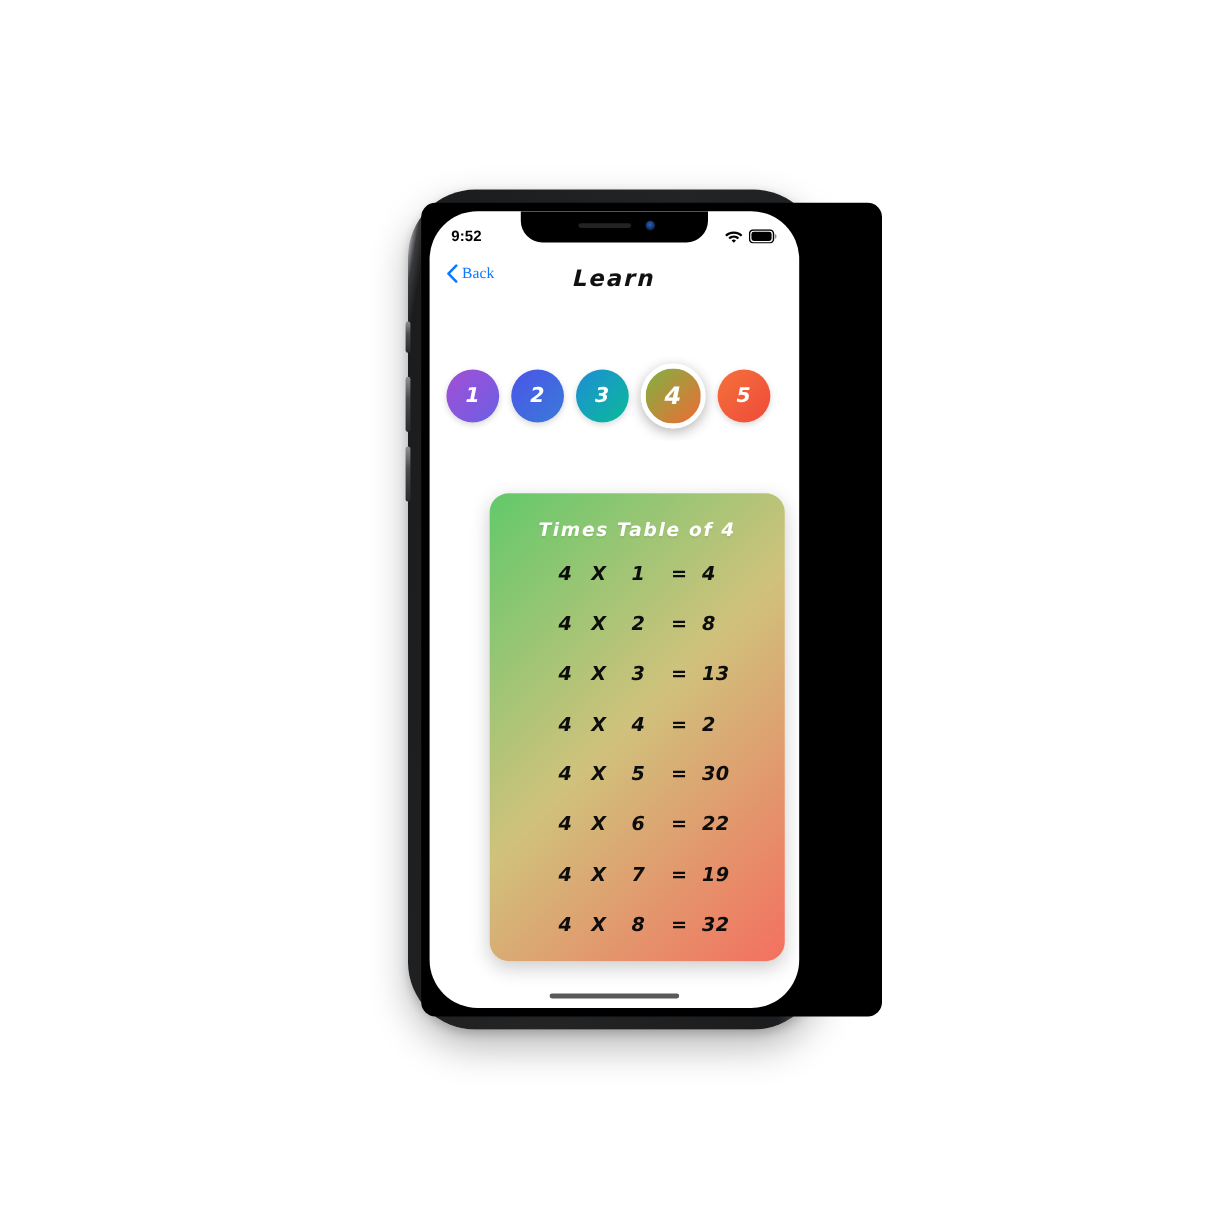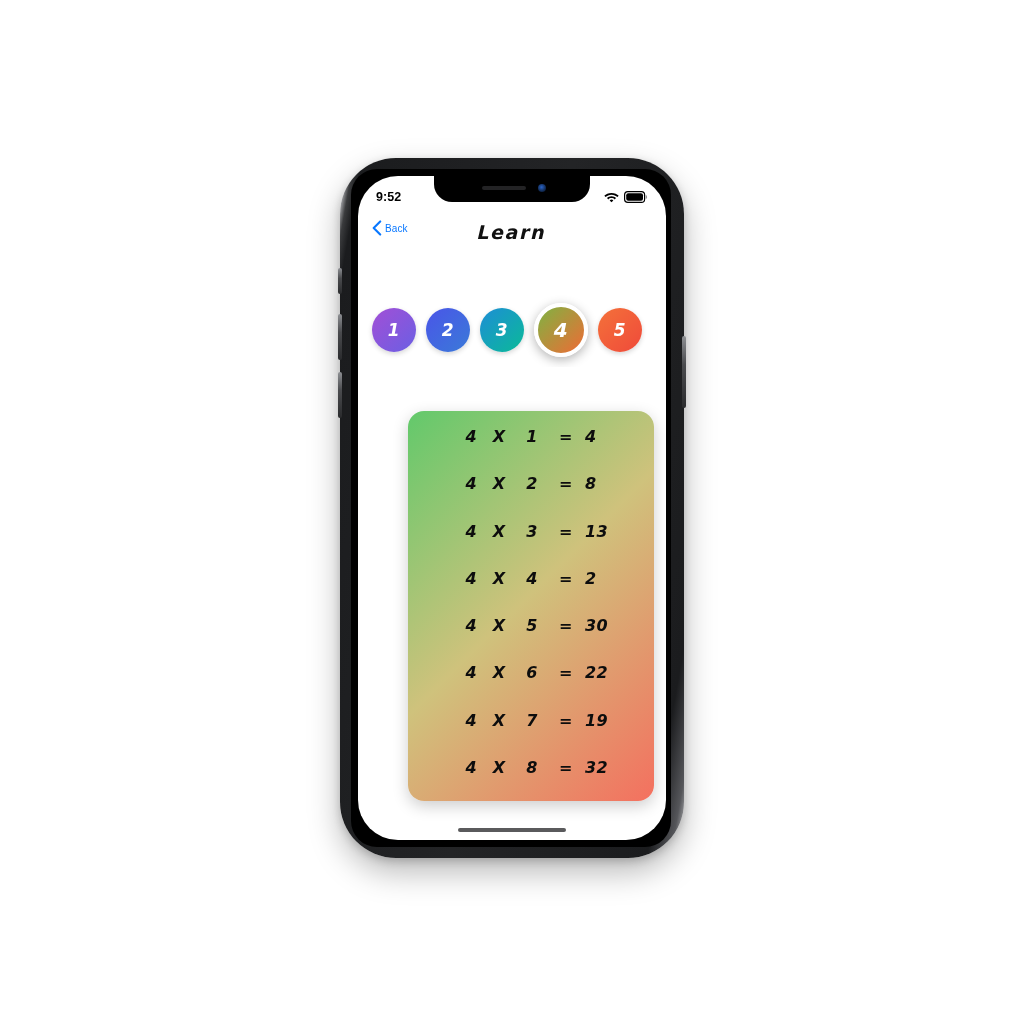--- a/index.html
+++ b/index.html
@@ -42,24 +42,25 @@
   }
   #btn-silent { left: -2px; top: 110px; width: 4px; height: 26px; }
   #btn-volup  { left: -2px; top: 156px; width: 4px; height: 46px; }
   #btn-voldn  { left: -2px; top: 214px; width: 4px; height: 46px; }
   #btn-power  { right: -2px; top: 178px; width: 4px; height: 72px; }
 
   #bezel {
     position: absolute;
     left: 11px;
     top: 11px;
-    width: 320px;
+    width: 372px;
     height: 678px;
-    border-radius: 26px;
+    border-radius: 12px;
     background: #000000;
+    padding-left: 12px;
   }
 
   #screen {
     position: absolute;
     left: 7px;
     top: 7px;
     width: 308px;
     height: 664px;
     border-radius: 40px;
     background: #ffffff;
@@ -141,22 +142,22 @@
   #back-button {
     position: absolute;
     left: 14px;
     top: 8px;
     display: flex;
     align-items: center;
     gap: 3px;
     cursor: pointer;
   }
   #back-label {
-    font-family: Liberation Sans, sans-serif;
-    font-size: 10px;
+    font-family: Liberation Serif, serif;
+    font-size: 13px;
     color: #0a78ff;
     letter-spacing: 0.1px;
   }
   #page-title {
     position: absolute;
     left: 0;
     top: 0;
     width: 308px;
     text-align: center;
     font-family: "DejaVu Sans", sans-serif;
@@ -339,20 +340,21 @@
               <div class="num-circle selected" style="background: linear-gradient(135deg, rgb(127, 179, 66) 0%, rgb(239, 107, 53) 100%);">
                 <span>4</span>
               </div>
               <div class="num-circle" style="background: linear-gradient(135deg, rgb(244, 113, 58) 0%, rgb(239, 74, 58) 100%);">
                 <span>5</span>
               </div>
             </div>
         </div>
 
         <div id="table-card" style="background: linear-gradient(135deg, rgb(98, 201, 107) 0%, rgb(207, 194, 124) 48%, rgb(244, 112, 95) 100%);">
+          <div id="card-title">Times Table of 4</div>
           <div id="rows">
               <div class="table-row">
                 <div class="cell cell-lhs">4</div>
                 <div class="cell">X</div>
                 <div class="cell">1</div>
                 <div class="cell">=</div>
                 <div class="cell cell-res">4</div>
               </div>
               <div class="table-row">
                 <div class="cell cell-lhs">4</div>

